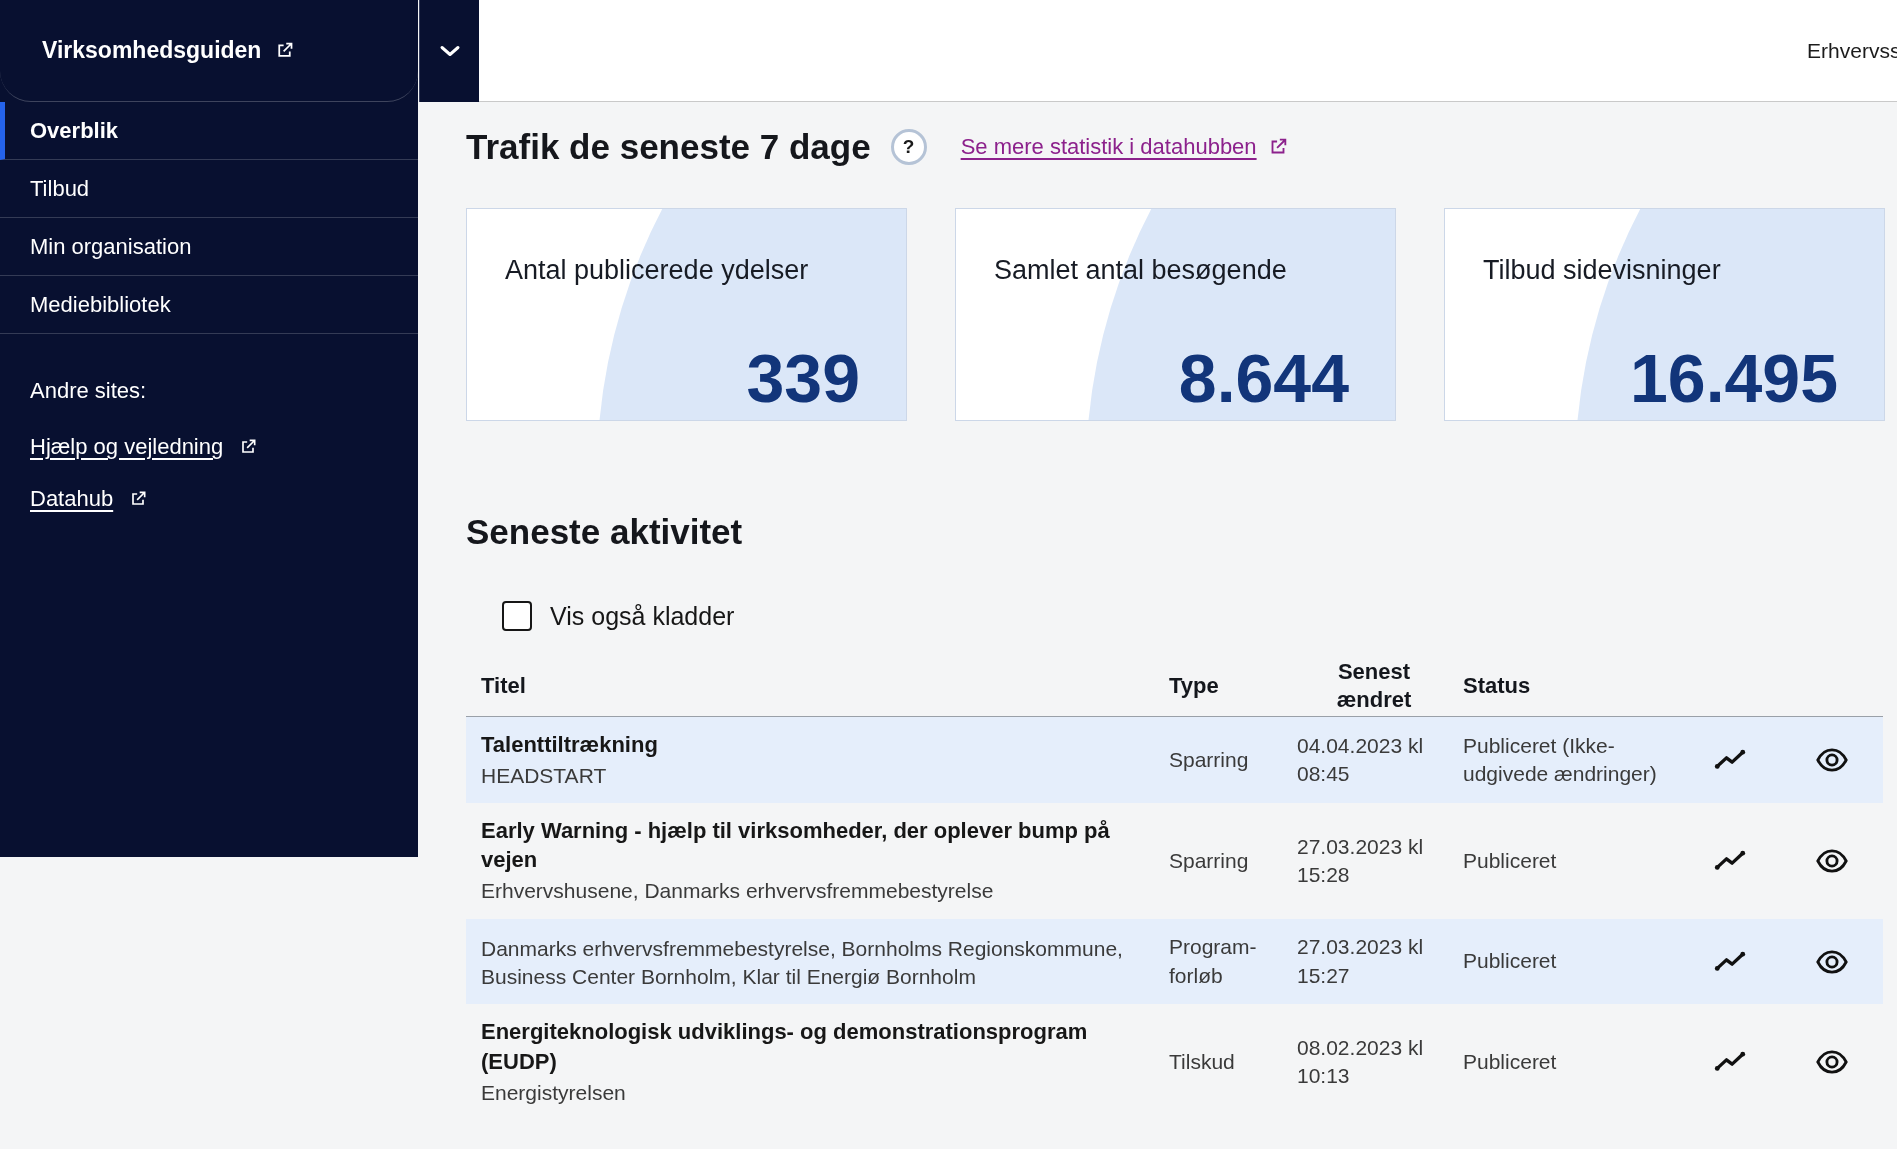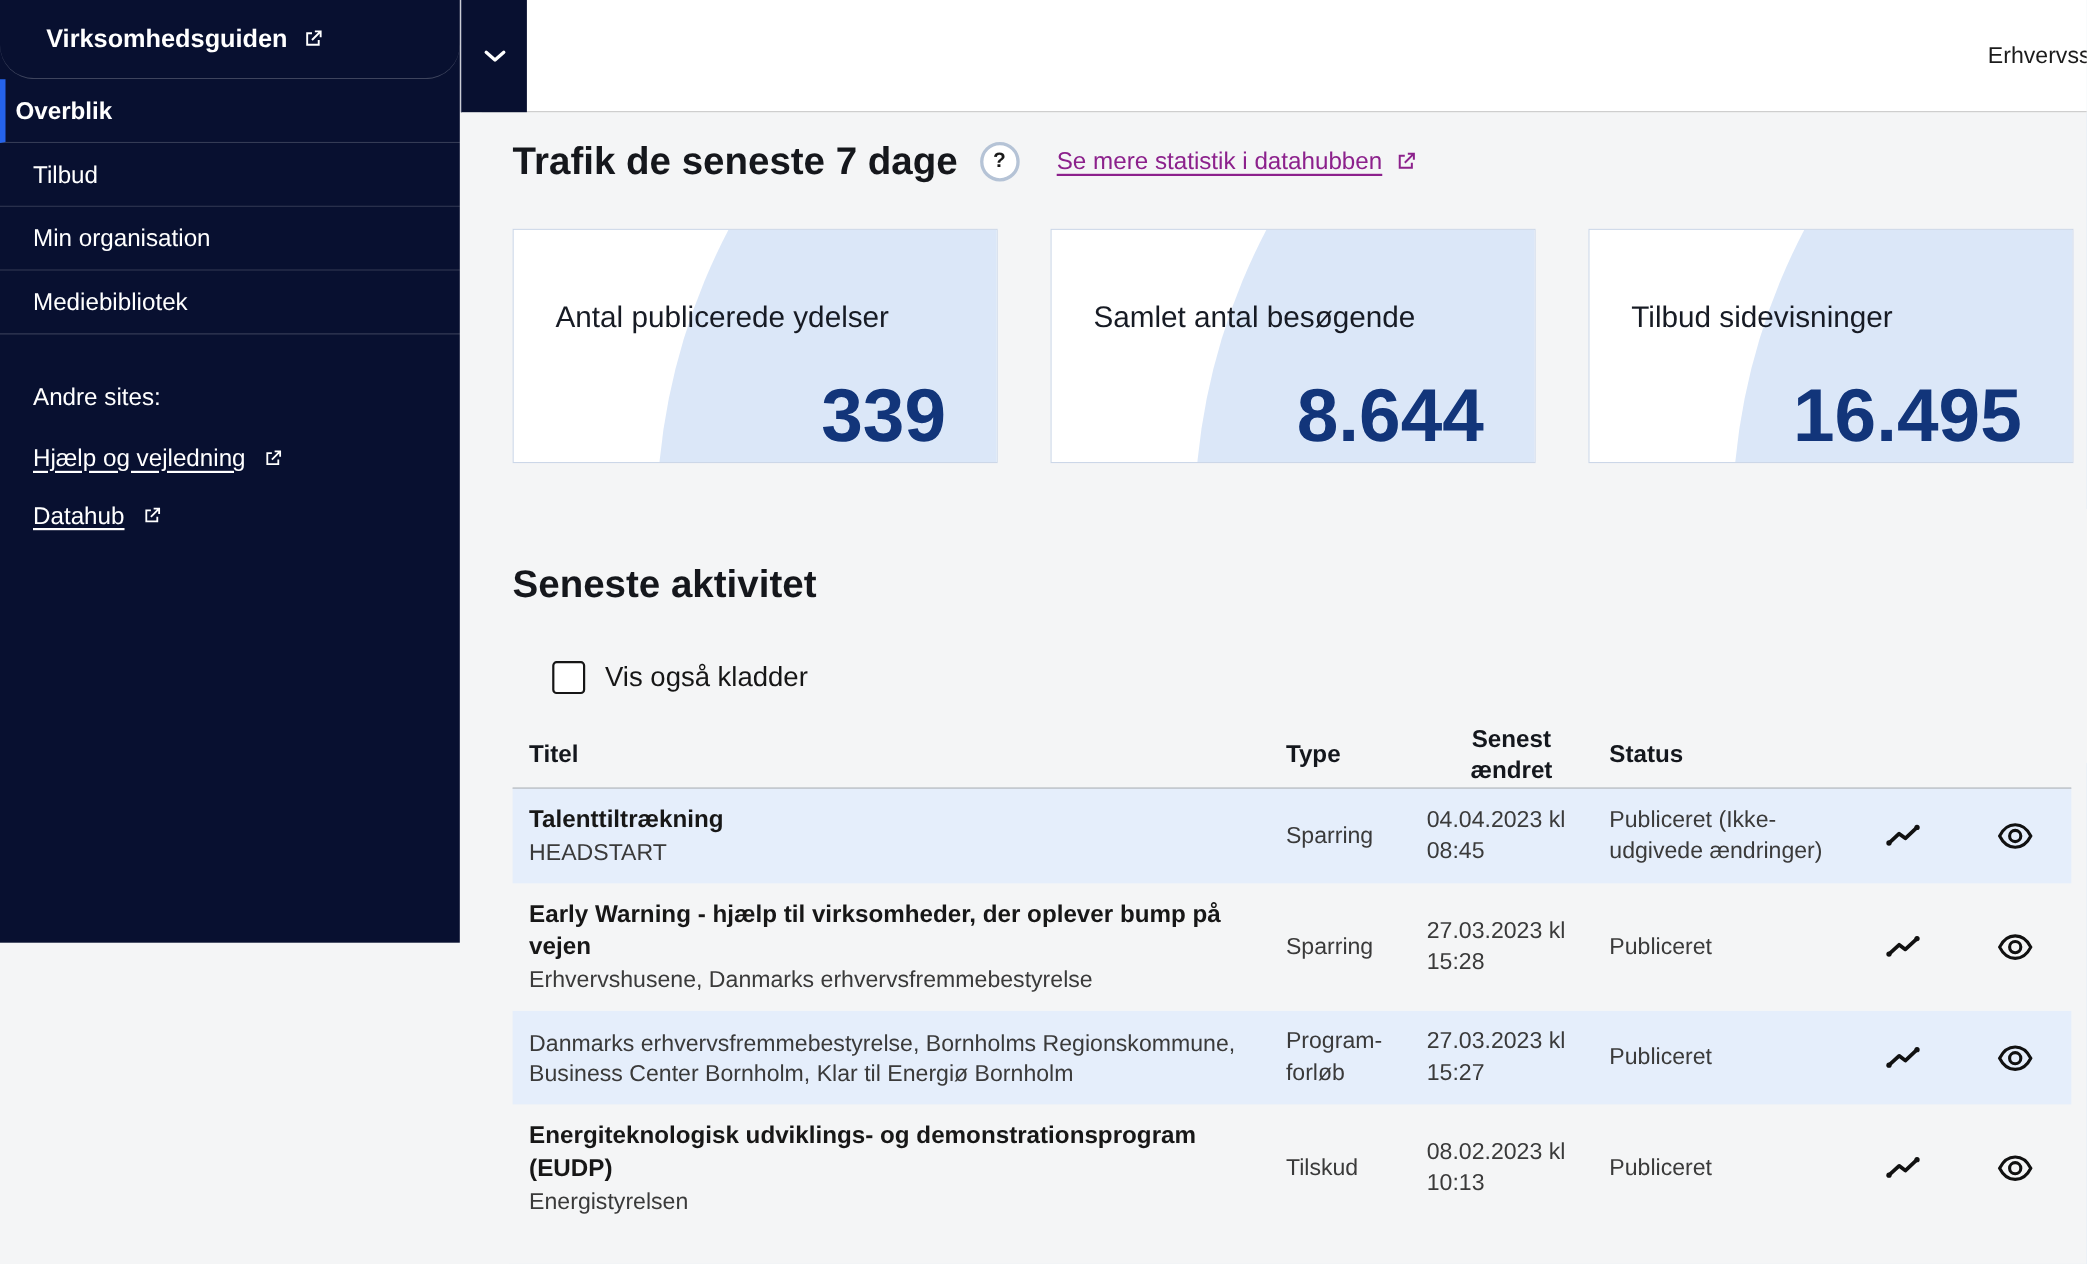--- a/index.html
+++ b/index.html
@@ -22,29 +22,29 @@
   }
   .collapse-btn {
     position:absolute; left:419px; top:0; width:60px; height:102px; background:#081030;
     border:none; border-left:1px solid #39415f; display:flex; align-items:center; justify-content:center; cursor:pointer;
   }
   .collapse-btn svg { width:24px; height:24px; }
 
   
   .sidebar { position:absolute; left:0; top:0; width:418px; height:857px; background:#081030; color:#fff; }
   .sb-header {
-    height:72px; display:flex; align-items:center; gap:13px; padding-left:42px;
+    height:102px; display:flex; align-items:center; gap:13px; padding-left:42px;
     font-size:23px; font-weight:700; border-bottom:1px solid rgba(255,255,255,.22); cursor:pointer;border-radius:31px;
   }
   .sb-header svg { width:21px; height:21px; flex:none; }
   .nav-item {
     height:58px; display:flex; align-items:center; padding-left:30px; font-size:22px;
     border-bottom:1px solid rgba(255,255,255,.18); cursor:pointer;
   }
-  .nav-item.active { border-left:5px solid #2563eb; padding-left:9px; font-weight:700; }
+  .nav-item.active { border-left:5px solid #2563eb; padding-left:25px; font-weight:700; }
   .sb-other { padding:44px 0 0 30px; }
   .sb-other-label { font-size:22px; margin-bottom:30px; }
   .sb-link {
     display:flex; align-items:center; gap:15px; font-size:22px; margin-bottom:26px;
     text-decoration:underline; text-underline-offset:4px; cursor:pointer; width:max-content;
   }
   .sb-link svg { width:20px; height:20px; flex:none; }
 
   
   main { position:absolute; left:418px; top:103px; width:1479px; height:1046px; padding:25px 14px 0 48px; }
@@ -63,21 +63,21 @@
   .stat-link svg { width:22px; height:22px; flex:none; }
 
   .cards { display:flex; gap:48px; margin-top:41px; }
   .card {
     position:relative; width:441px; height:213px; background:#fff; border:1px solid #ccd7e8; overflow:hidden; flex:none;
   }
   .card::before {
     content:""; position:absolute; width:1142px; height:1142px; border-radius:50%;
     background:#dbe7f8; left:130px; top:-306px;
   }
-  .card-label { position:absolute; left:38px; top:46px; font-size:27px; color:#171b24;margin-top:18px; }
+  .card-label { position:absolute; left:38px; top:46px; font-size:27px; color:#171b24; }
   .card-value { position:absolute; right:46px; top:130px; font-size:68px; font-weight:700; color:#12357a; }
 
   .h2-title { font-size:35px; font-weight:700; color:#15171c; margin:92px 0 0 0; line-height:1.1; }
 
   .chk-row { display:flex; align-items:center; gap:18px; margin-top:50px;padding-left:36px; }
   .chk { width:30px; height:30px; border:2.5px solid #161616; border-radius:4px; background:#fff; cursor:pointer; flex:none; }
   .chk-label { font-size:25px; color:#161616; }
 
   
   .table { margin-top:24px; width:1417px; }

